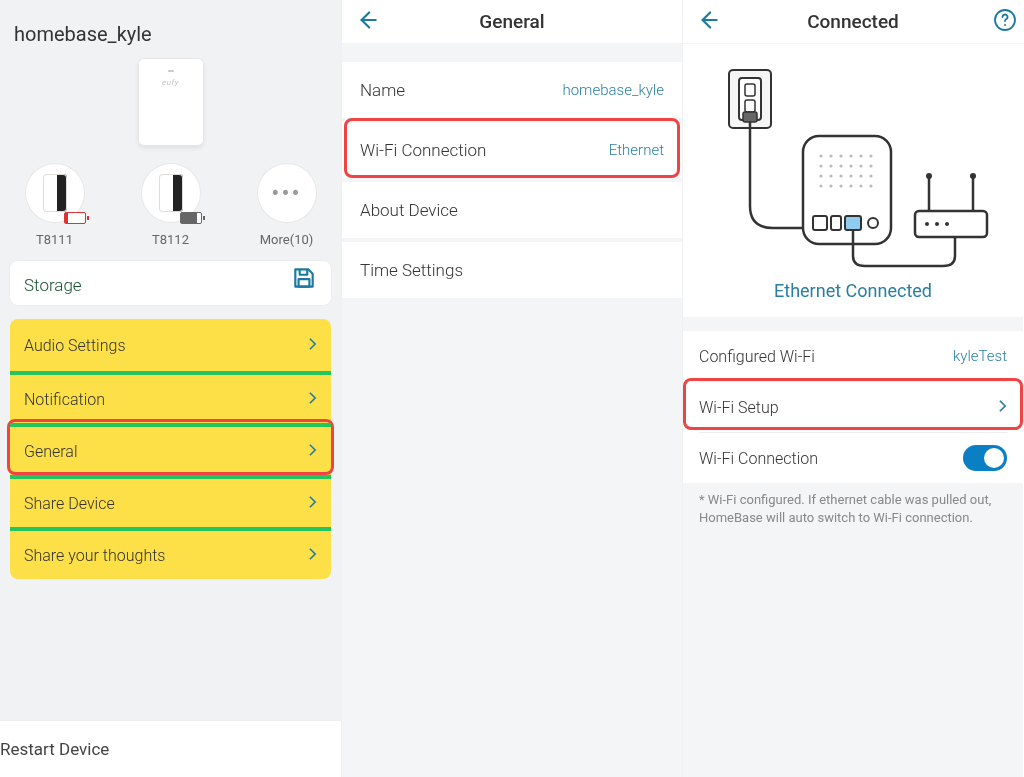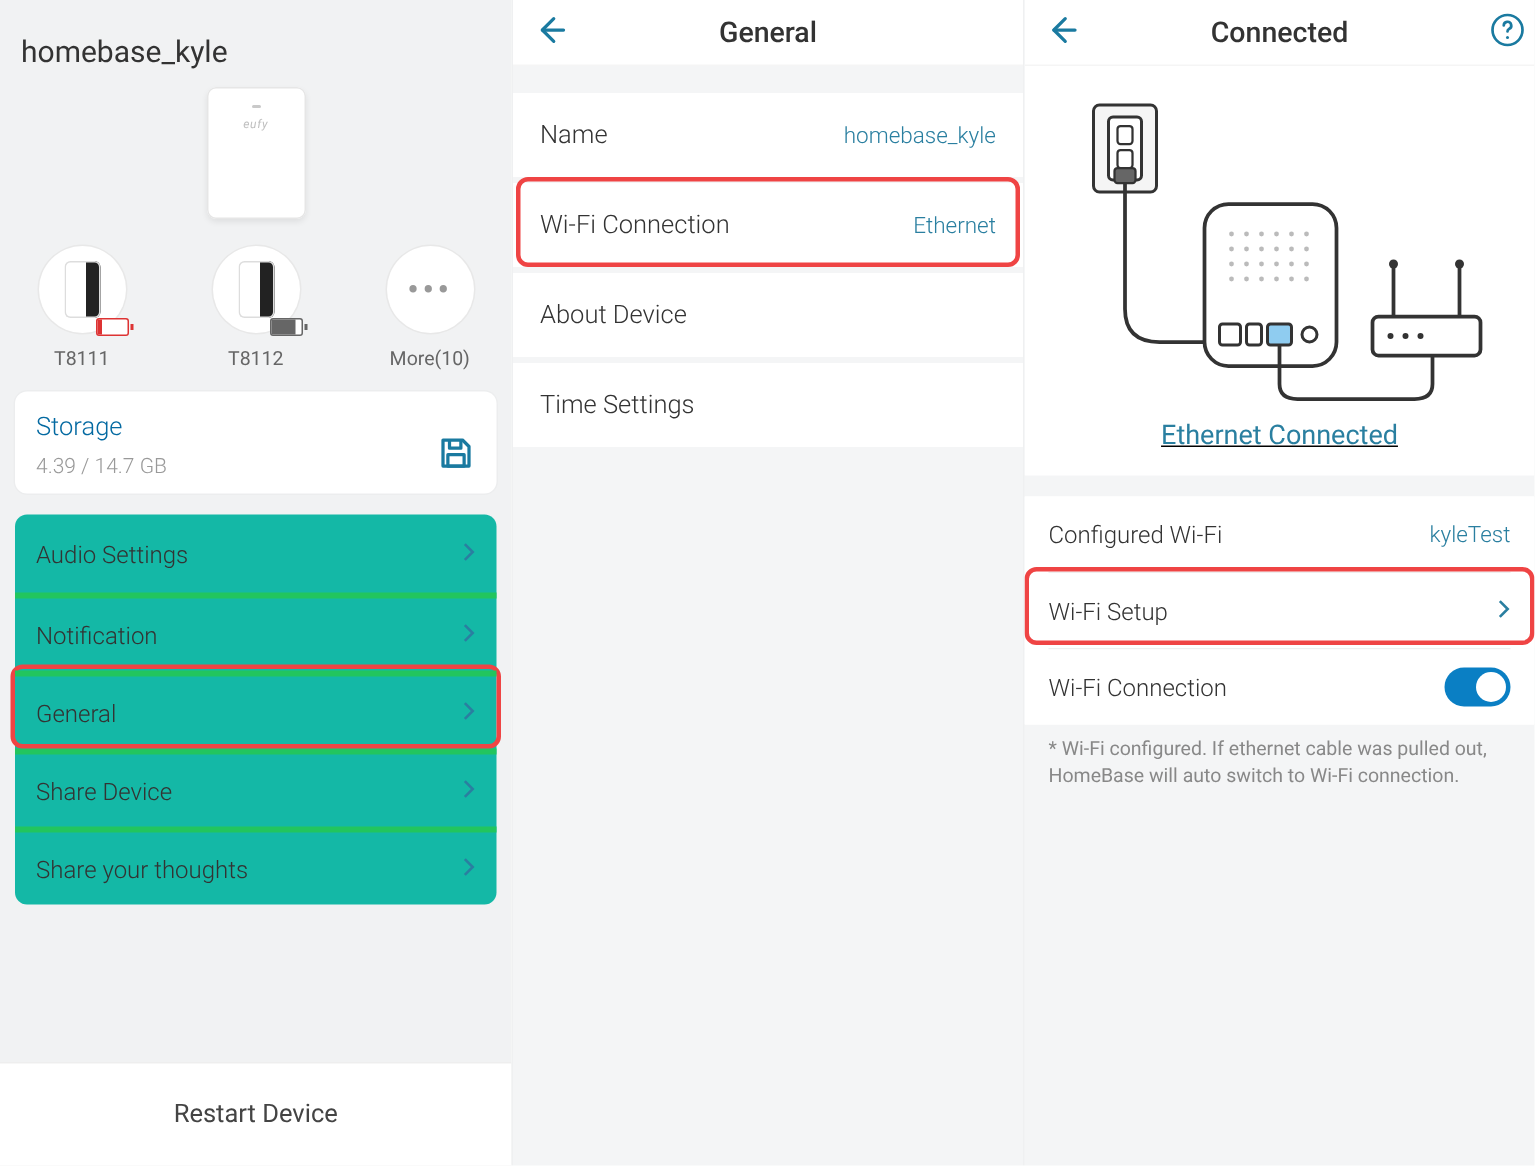--- a/index.html
+++ b/index.html
@@ -24,47 +24,47 @@
   .batt { position:absolute; right:-2px; bottom:-2px; width:22px; height:12px; border:1.5px solid #d33; border-radius:2px; background:#fff; }
   .batt.full { border-color:#666; }
   .batt::after{ content:""; position:absolute; right:-4px; top:3px; width:2px; height:4px; background:currentColor; }
   .batt { color:#d33; } .batt.full{ color:#666; }
   .batt .fill { display:block; height:100%; background:currentColor; }
   .dev-label { font-size:13px; color:#666; margin-top:10px; }
   .more-circle { width:58px; height:58px; border-radius:50%; background:#fff; box-shadow: 0 0 0 1px #e8e8e8; display:flex; align-items:center; justify-content:center; color:#999; font-size:24px; letter-spacing:2px; }
 
   .card { background:#fff; border-radius:8px; margin: 14px 10px 0 10px; box-shadow: 0 0 0 1px rgba(0,0,0,.02); }
   .storage { padding: 14px 14px 10px 14px; position:relative; }
-  .storage-title { font-size:17px; color:#0369a1; font-weight:300; }
+  .storage-title { font-size:17px; color:#14532d; font-weight:300; }
   .storage-val { font-size:14px; color:#999; margin-top:8px; font-weight:300; }
   .save-icon { position:absolute; right:14px; bottom:10px; }
 
-  .list-group { background:#14b8a6; border-radius:8px; margin: 14px 10px 12px 10px; }
+  .list-group { background:#fde047; border-radius:8px; margin: 14px 10px 12px 10px; }
   .row { display:flex; align-items:center; justify-content:space-between; padding: 0 14px; height:52px; font-size:16px; color:#333; font-weight:300; }
   .row + .row { border-top: 4px solid #22c55e; }
   .row.highlight { position:relative; z-index:1;}
   .highlight-box { position:absolute; border:3px solid #ef4444; border-radius:8px; pointer-events:none; }
 
-  .restart-bar { position:absolute; bottom:0; left:0; right:0; height:68px; background:#fff; display:flex; align-items:center; justify-content:center; font-size:17px; color:#444; box-shadow: 0 -1px 0 #eee; }
+  .restart-bar { position:absolute; bottom:0; left:0; right:0; height:56px; background:#fff; display:flex; align-items:center; justify-content:flex-start; font-size:17px; color:#444; box-shadow: 0 -1px 0 #eee; }
 
   
   .p2-header, .p3-header { background:#fff; color:#333; height:44px; display:flex; align-items:center; justify-content:center; position:relative; border-bottom: 1px solid #f5f5f5; }
   .p2-header .back, .p3-header .back { position:absolute; left:12px; top:50%; transform:translateY(-50%); }
   .p2-title, .p3-title { font-size:19px; font-weight:500; }
   .p3-help { position:absolute; right:6px; top:50%; transform:translateY(-50%); }
 
   .panel2 { background:#f4f5f6; }
   .p2-list { margin-top: 18px; }
   .p2-row { background:#fff; display:flex; align-items:center; justify-content:space-between; padding: 0 18px; height:56px; font-size:17px; color:#333; margin-bottom: 4px; font-weight:300; }
   .p2-row .value { color:#2a7fa0; font-size:15px; }
   .p2-hl { position:relative; }
 
   
   .panel3 { background:#f4f5f6; }
-  .p3-illus { background:#fff; text-align:center; padding: 12px 0 16px 0; text-decoration: underline; }
+  .p3-illus { background:#fff; text-align:center; padding: 12px 0 16px 0; }
   .illus-svg { display:block; margin:0 auto; }
   .eth-text { color:#2a7fa0; font-size:18px; margin-top:4px; font-weight:400; }
   .p3-row { background:#fff; display:flex; align-items:center; justify-content:space-between; padding:0 16px; height:50px; font-size:16px; color:#333; font-weight:300;gap:27px; }
   .p3-sep { height:1px; background:#eee; margin:0 16px; }
   .p3-row .value { color:#2a7fa0; font-size:15px; }
   .p3-note { font-size:13px; color:#888; padding: 8px 16px 0 16px; line-height:1.4; }
   .toggle { width:44px; height:26px; border-radius:13px; background:#0a7fc4; position:relative; }
   .toggle::after { content:""; position:absolute; right:3px; top:3px; width:20px; height:20px; background:#fff; border-radius:50%; }
 
   
@@ -106,21 +106,20 @@
         <span class="dev-label">T8112</span>
       </div>
       <div class="dev">
         <div class="more-circle">•••</div>
         <span class="dev-label">More(10)</span>
       </div>
     </div>
 
     <div class="card storage">
       <div class="storage-title">Storage</div>
-      <div class="storage-val">4.39 / 14.7 GB</div>
       <span class="save-icon">
         <svg width="26" height="26" viewBox="0 0 24 24" fill="none" stroke="#1a7aa0" stroke-width="2" stroke-linejoin="round">
             <path d="M4 4h12l4 4v12H4z"></path>
             <path d="M8 4v5h7V4"></path>
             <rect x="7" y="13" width="10" height="7"></rect>
           </svg>
       </span>
     </div>
 
     <div class="list-group" style="position:relative;">

